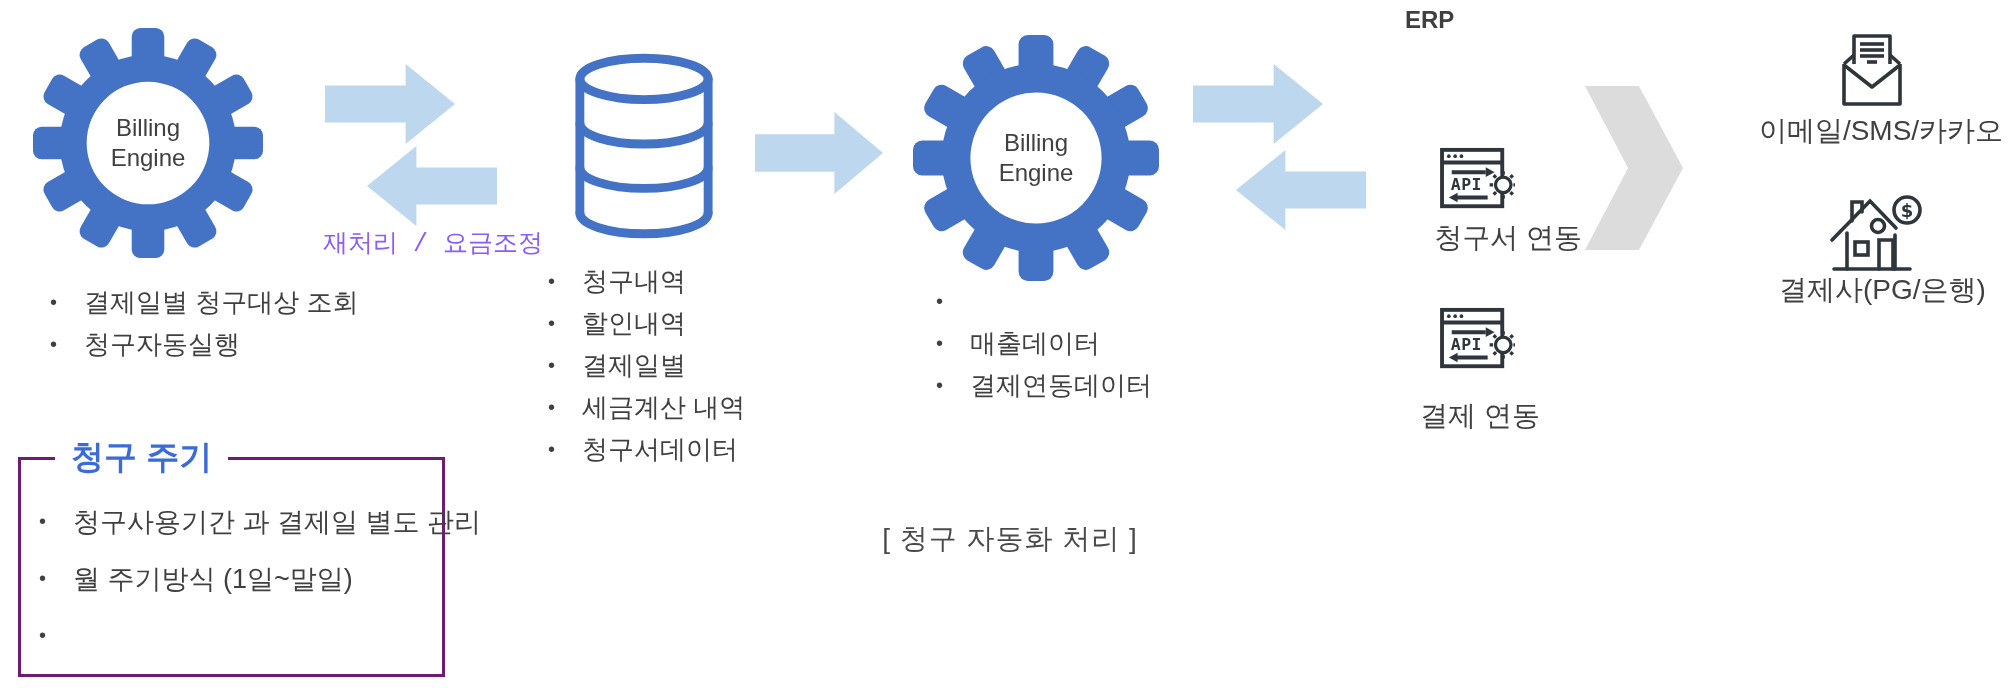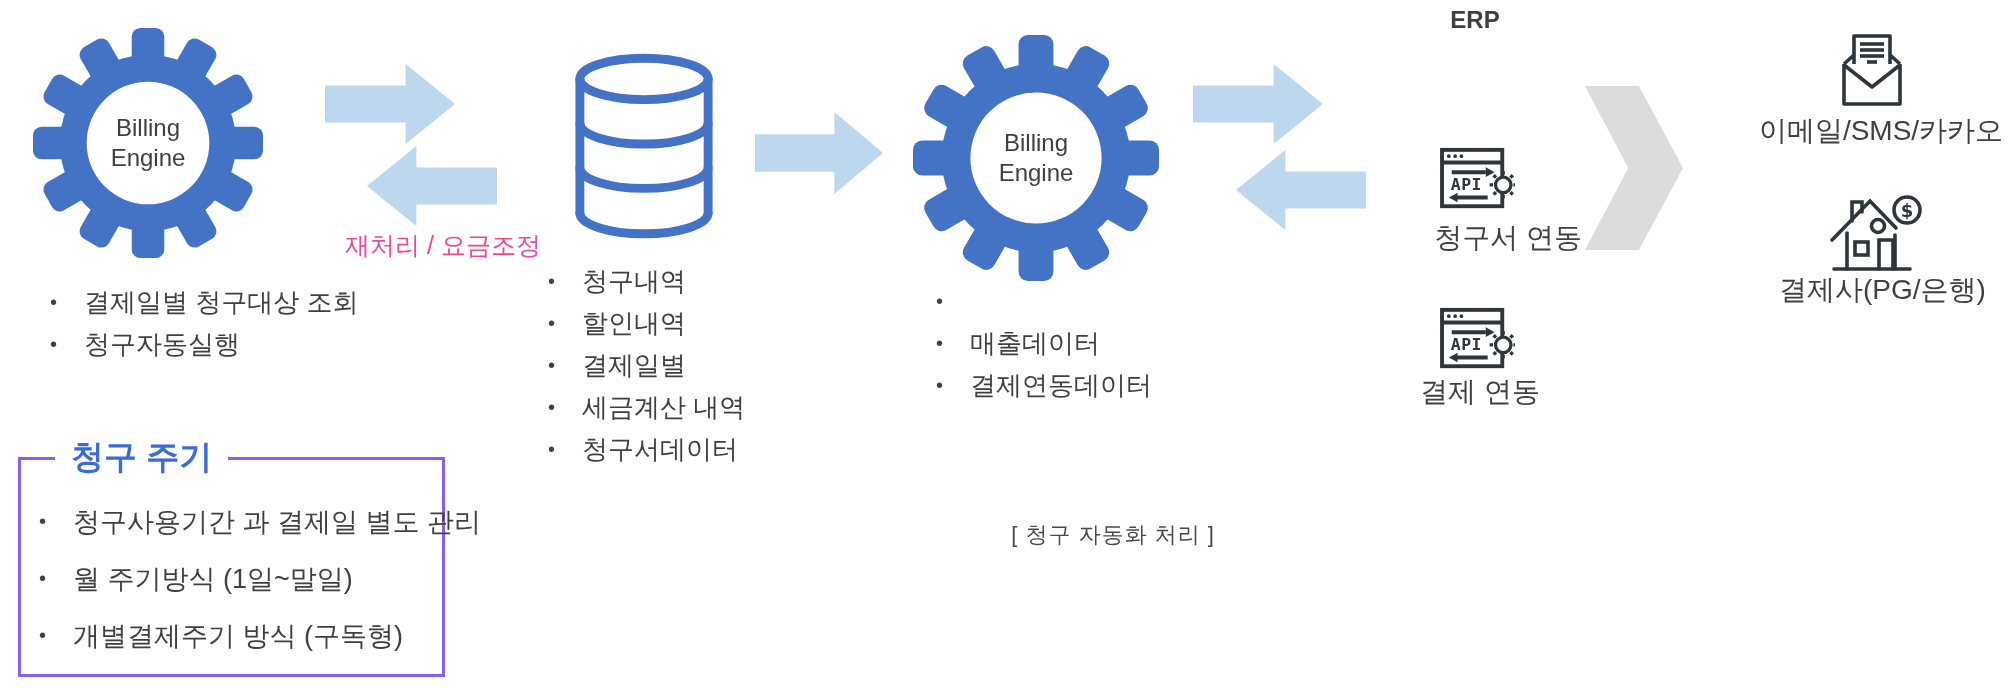--- a/index.html
+++ b/index.html
@@ -21,26 +21,26 @@
   .chevron{background:#DCDCDC;clip-path:polygon(0 0,55% 0,100% 50%,55% 100%,0 100%,44% 50%);}
 
   
   .bl{display:flex;flex-direction:column;}
   .bl .row{display:flex;align-items:flex-start;margin-bottom:12px;}
   .bl .dot{width:16px;margin-right:18px;font-size:20px;line-height:30px;color:#404040;flex:0 0 auto;}
   .bl .txt{font-size:26px;line-height:30px;color:#404040;white-space:nowrap;}
 
   
   .lbl{font-size:28px;line-height:32px;color:#404040;text-align:center;white-space:nowrap;}
-  .small-lbl{font-size:25px;line-height:30px;color:#ec4899;text-align:center;white-space:nowrap;}
-  .erp-title{font-size:24px;font-weight:bold;color:#3f3f3f;text-align:center;}
-  .caption{font-size:22px;color:#4a4a4a;text-align:right;letter-spacing:1px;white-space:nowrap;}
-
-  
-  .cycle-box{border:3px solid #8b5cf6;background:#fff;box-sizing:border-box;}
+  .small-lbl{font-size:25px;line-height:30px;color:#8b5cf6;white-space:nowrap;font-family:Liberation Mono, monospace;}
+  .erp-title{font-size:24px;font-weight:bold;color:#3f3f3f;text-align:left;}
+  .caption{font-size:28px;color:#4a4a4a;text-align:center;letter-spacing:1px;white-space:nowrap;}
+
+  
+  .cycle-box{border:3px solid #701a75;background:#fff;box-sizing:border-box;}
   .cycle-title{position:absolute;left:34px;top:-25px;background:#fff;padding:0 16px;
                font-size:33px;font-weight:bold;color:#3B6BD5;line-height:44px;white-space:nowrap;}
   .cycle-box .bl{padding:46px 10px 0 18px;}
   .cycle-box .bl .row{margin-bottom:25px;}
   .cycle-box .bl .txt{font-size:27px;line-height:32px;}
 </style>
 </head>
 <body>
 
 <div id="stage">
@@ -222,21 +222,21 @@
           <path d="M66,50.5 V54"></path>
         <path d="M55.5,40 H52"></path>
           <path d="M76.5,40 H80"></path>
         <path d="M58.6,32.6 L56.1,30.1"></path>
           <path d="M73.4,47.4 L75.9,49.9"></path>
         <path d="M58.6,47.4 L56.1,49.9"></path>
           <path d="M73.4,32.6 L75.9,30.1"></path>
       </g>
     </g>
   </svg>
-  <div class="abs lbl" style="left:1380px;top:376px;width:200px;">결제 연동</div>
+  <div class="abs lbl" style="left:1380px;top:400px;width:200px;">결제 연동</div>
 
   <div class="abs chevron" style="left:1585px;top:86px;width:98px;height:164px;"></div>
 
   <svg class="abs" style="left:1838px;top:32px;" width="68" height="76" viewBox="0 0 68 76">
     <g fill="none" stroke="#2E353B" stroke-width="3.6" stroke-linejoin="round">
       <path d="M6,32 L16,23"></path>
       <path d="M62,32 L52,23"></path>
       <path d="M16,33 V4 H52 V33" fill="#ffffff"></path>
       <path d="M22,12 H46"></path>
       <path d="M22,18 H46"></path>
@@ -272,20 +272,19 @@
       <div class="row">
           <span class="dot">•</span>
           <span class="txt">청구사용기간 과 결제일 별도 관리</span>
         </div>
       <div class="row">
           <span class="dot">•</span>
           <span class="txt">월 주기방식 (1일~말일)</span>
         </div>
       <div class="row">
           <span class="dot">•</span>
-          <span class="txt">개별결제주기 방식 (구독형)</span>
         </div>
     </div>
   </div>
 
   <div class="abs caption" style="left:805px;top:520px;width:410px;">[ 청구 자동화 처리 ]</div>
 
 </div>
 
 </body></html>

